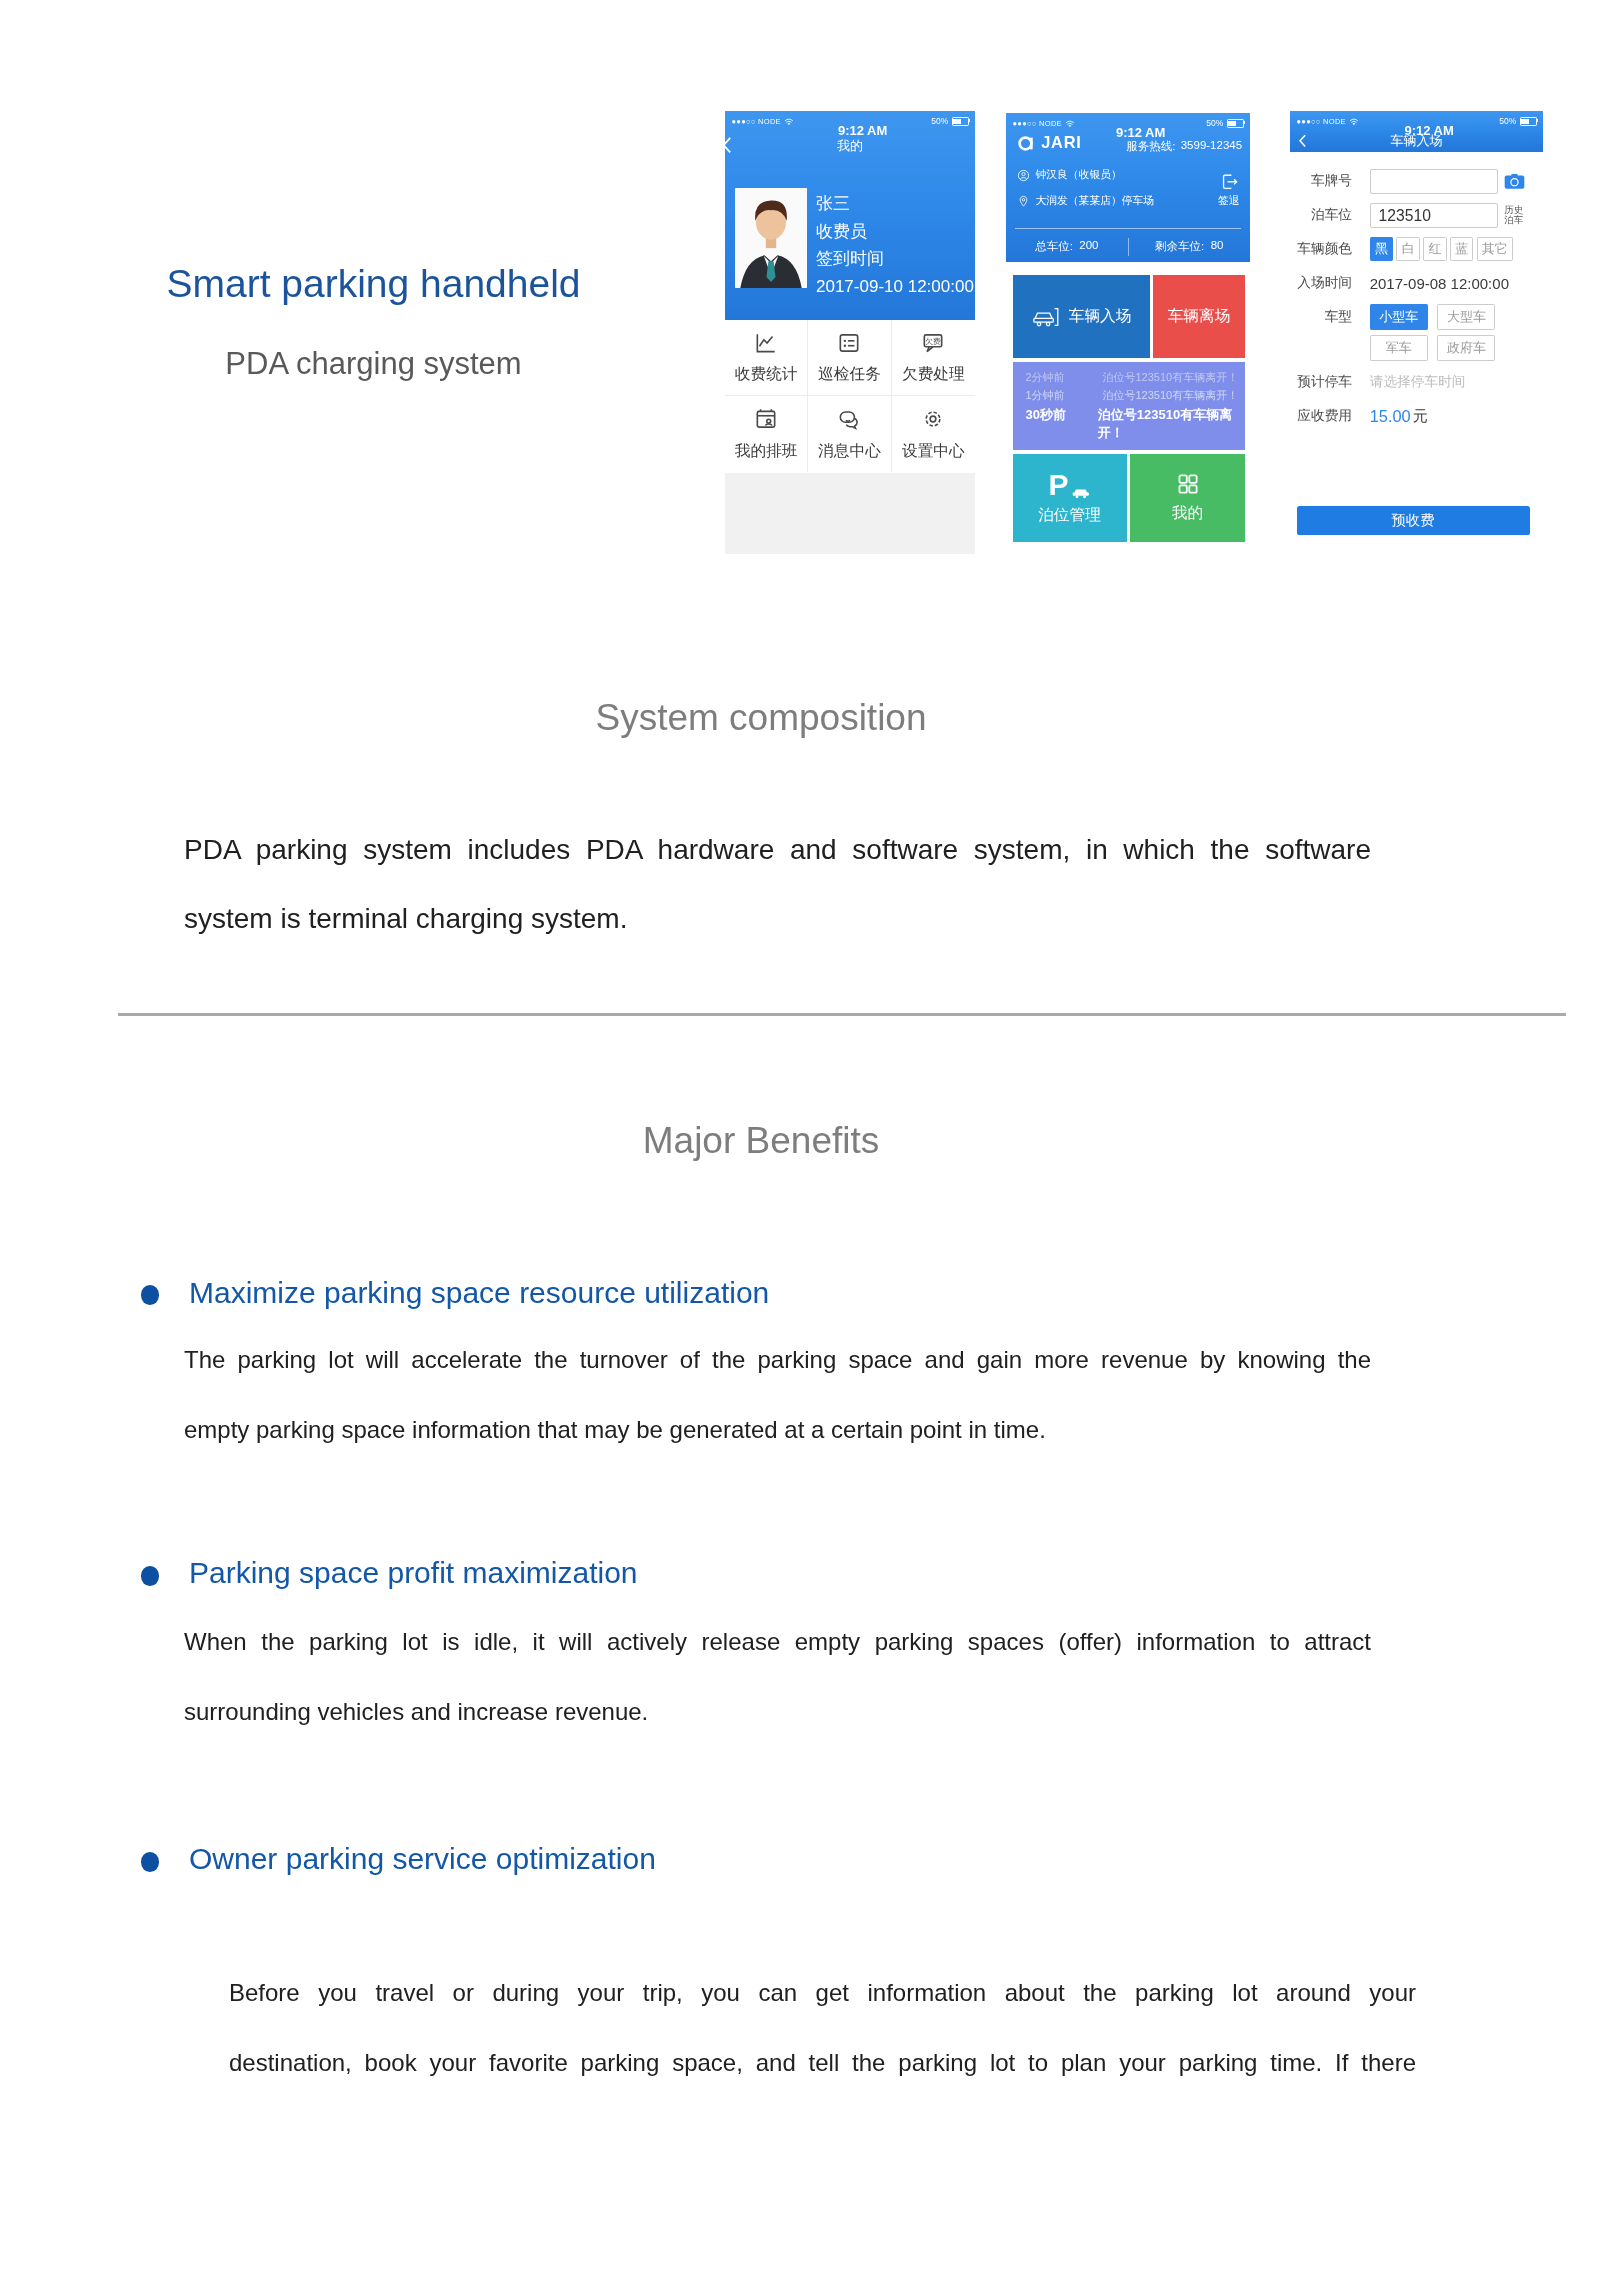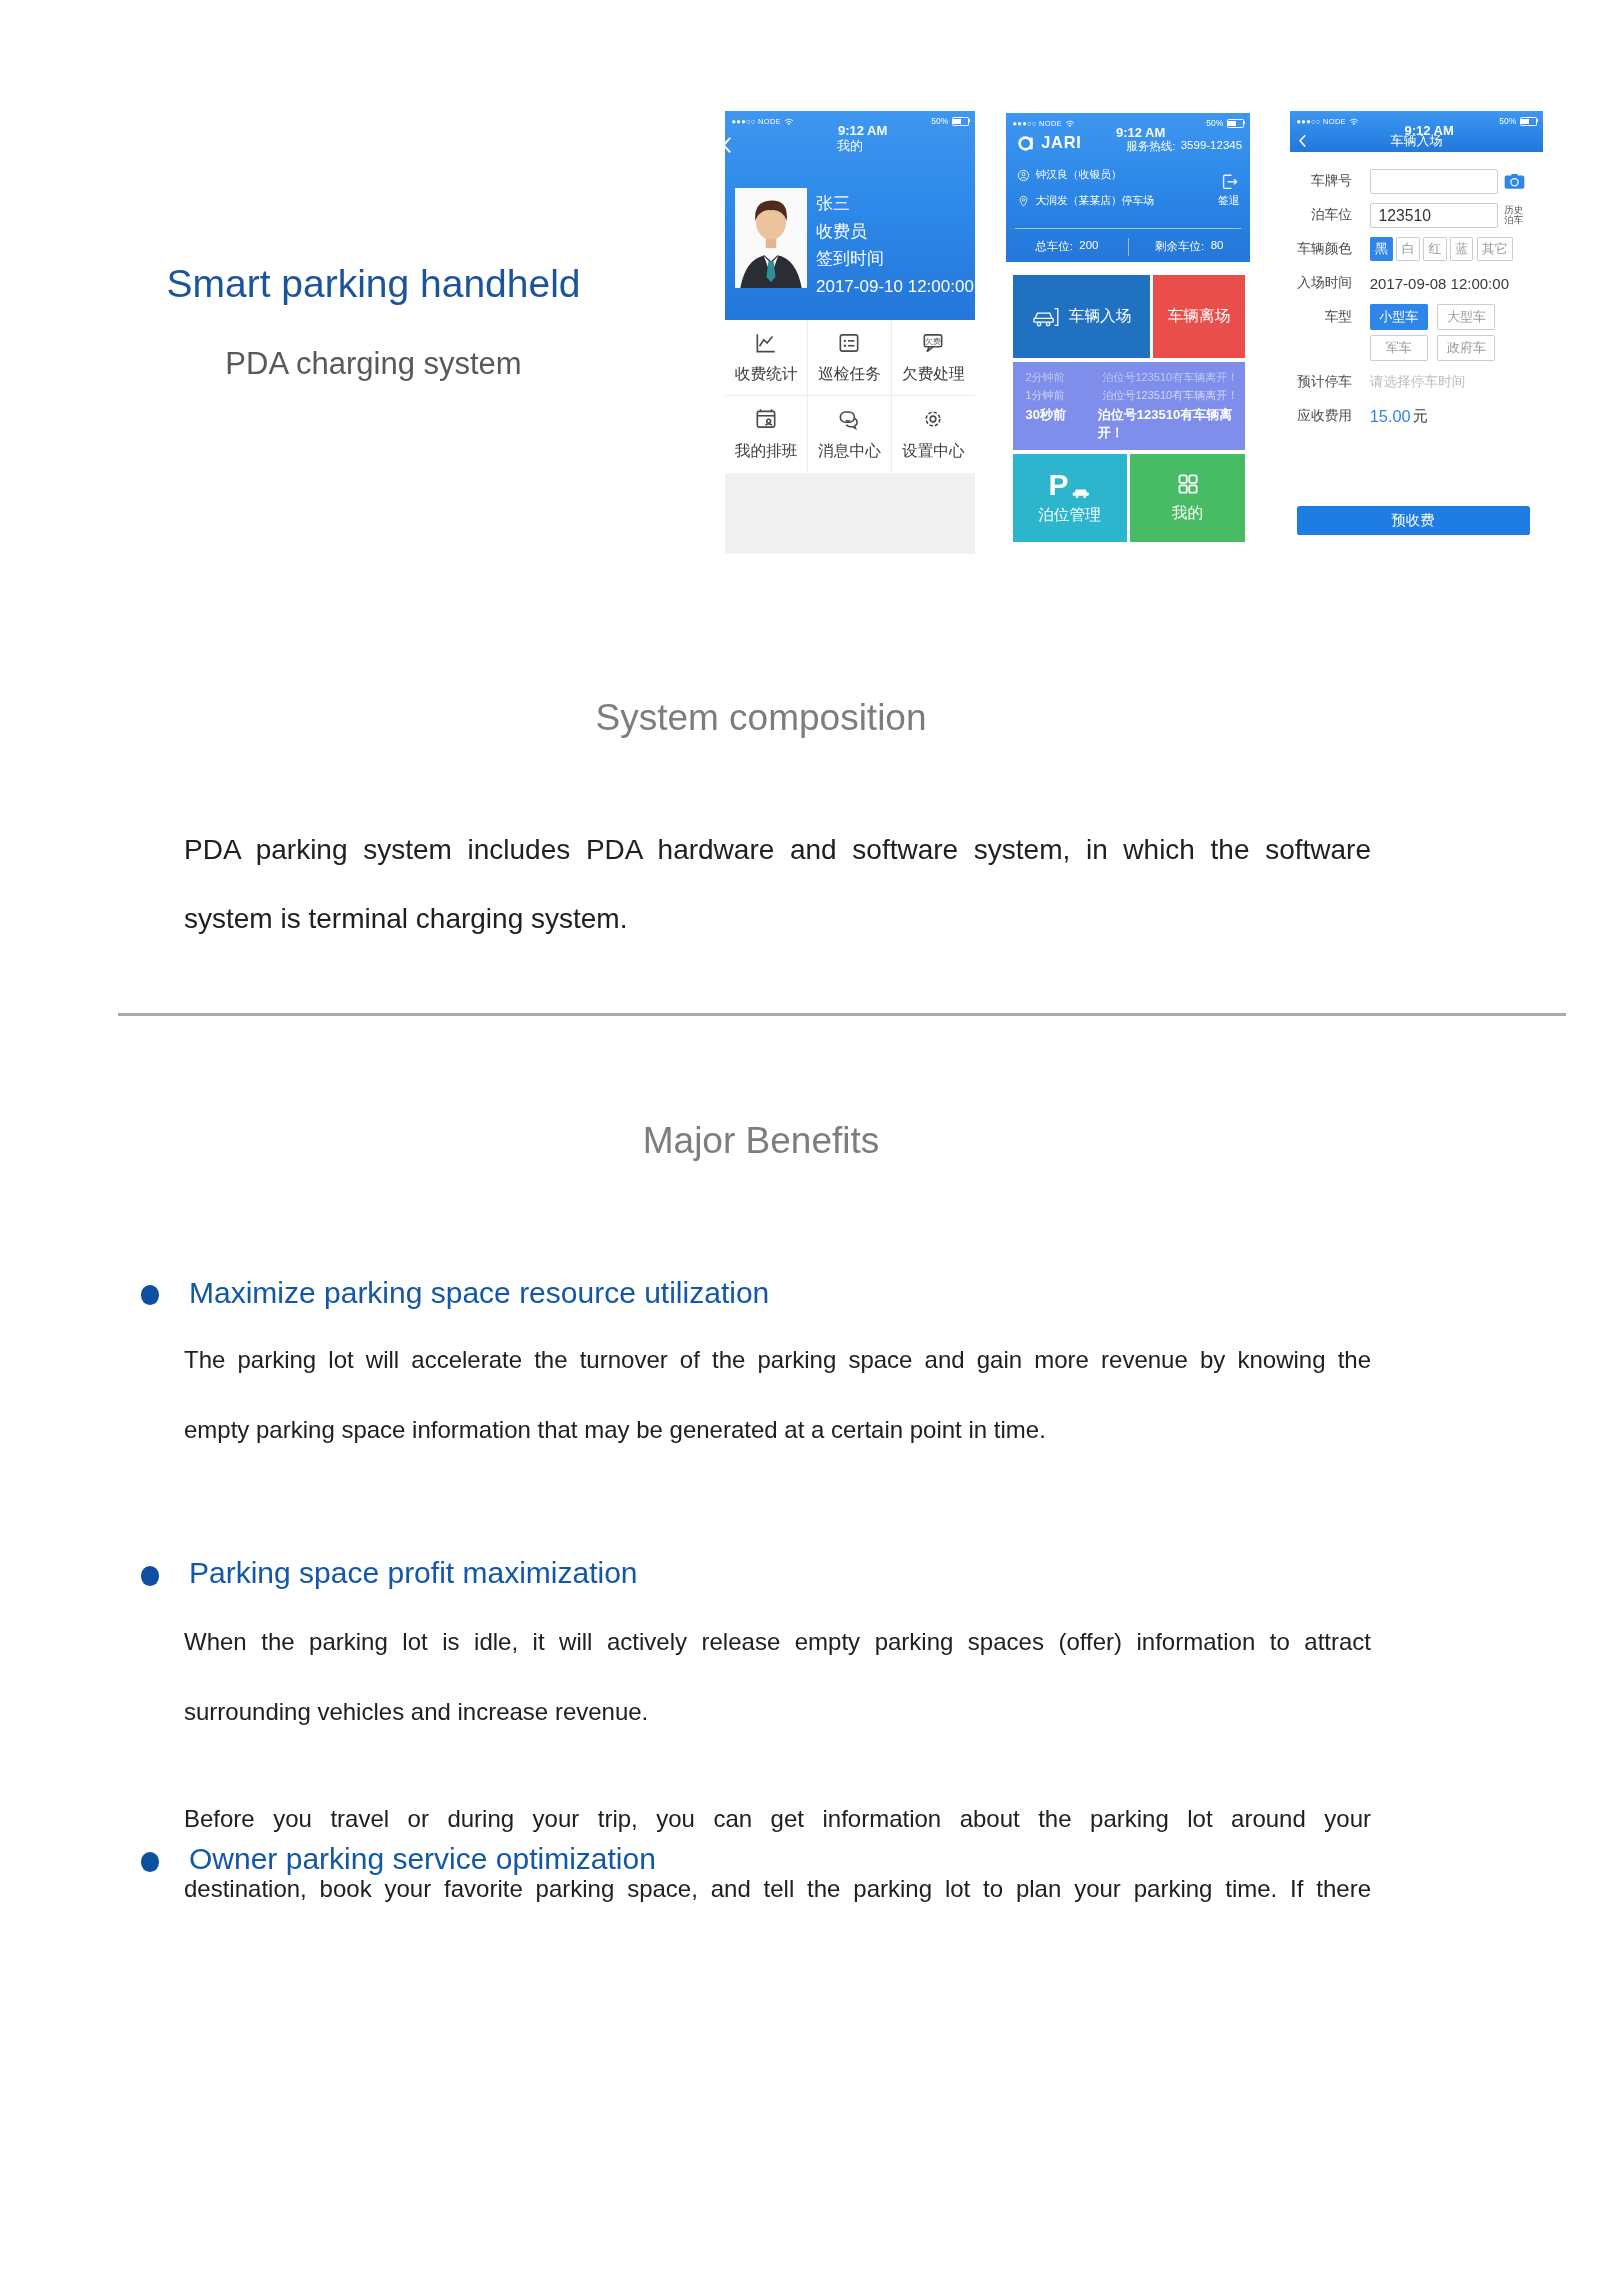--- a/index.html
+++ b/index.html
@@ -442,19 +442,19 @@
 
   <span class="b-dot" style="top:1566px;"></span>
   <div class="b-title" style="top:1555px;">Parking space profit maximization</div>
   <div class="body-lines" style="top:1607px;">
     <div class="line j">When the parking lot is idle, it will actively release empty parking spaces (offer) information to attract</div>
     <div class="line">surrounding vehicles and increase revenue.</div>
   </div>
 
   <span class="b-dot" style="top:1852px;"></span>
   <div class="b-title" style="top:1841px;">Owner parking service optimization</div>
-  <div class="body-lines" style="top:1784px;">
+  <div class="body-lines" style="top:1958px;margin-left:45px;">
     <div class="line j">Before you travel or during your trip, you can get information about the parking lot around your</div>
     <div class="line j">destination, book your favorite parking space, and tell the parking lot to plan your parking time. If there</div>
   </div>
 
 </div>
 
 
 </body></html>

